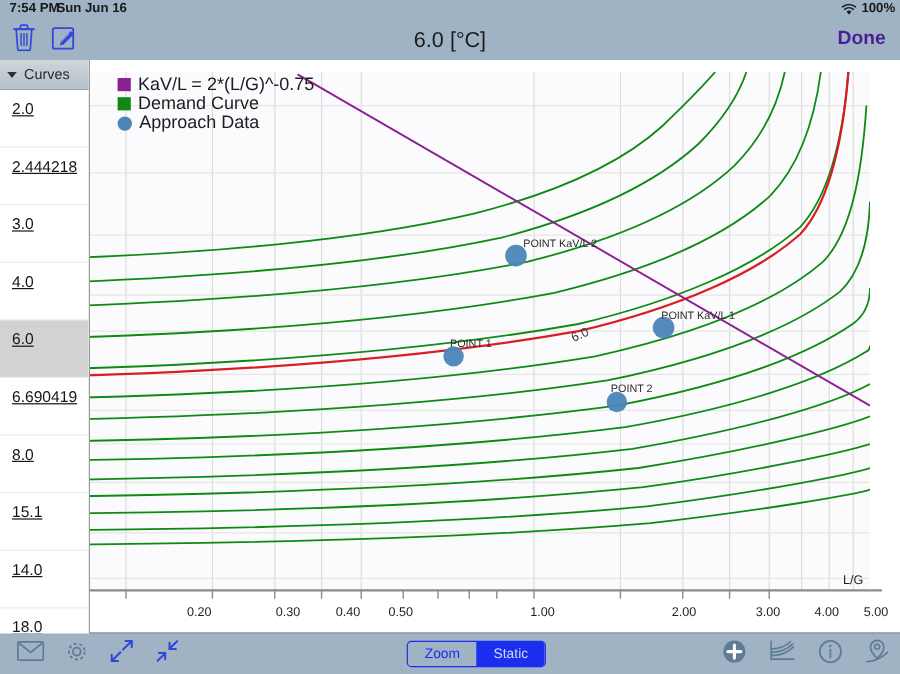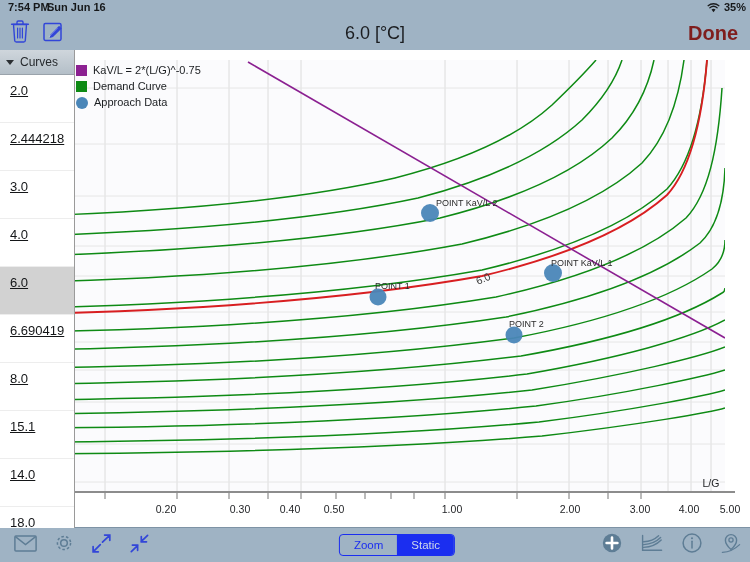--- a/index.html
+++ b/index.html
@@ -31,21 +31,21 @@
     background:#9FB3C4;border-bottom:1px solid #7e93a5;
   }
   .nav-title{
     position:absolute;left:0;top:0;width:750px;height:34px;
     display:flex;align-items:center;justify-content:center;
     font-size:18px;color:#1b1d20;
   }
   .nav-left{position:absolute;left:10px;top:3px;display:flex;gap:12px;align-items:center;}
   .nav-done{
     position:absolute;right:12px;top:0;height:34px;display:flex;align-items:center;
-    color:#7f1d1d;font-size:20px;font-weight:bold;cursor:pointer;
+    color:#4c1d95;font-size:16px;font-weight:bold;cursor:pointer;
   }
   .icon-btn{cursor:pointer;display:block;}
 
   
   .chartwrap{
     position:absolute;left:0;top:50px;width:750px;height:478px;
     background:#ffffff;overflow:hidden;
   }
   .chartwrap svg{display:block;}
 
@@ -67,21 +67,21 @@
   .sb-row{
     height:48px;line-height:32px;font-size:13px;color:#141618;
     padding-left:10px;border-bottom:1px solid #ededed;
     cursor:pointer;white-space:nowrap;box-sizing:border-box;text-decoration:underline;
   }
   .sb-row.sel{background:#d2d2d2;}
 
   
   .legend{
     position:absolute;left:76px;top:64px;z-index:4;
-    font-size:11px;color:#1a1d20;line-height:1;
+    font-size:15px;color:#1a1d20;line-height:1;padding-left:22px;
   }
   .lg-row{display:flex;align-items:center;gap:6px;height:13px;margin-bottom:3px;}
   .lg-sw{width:11px;height:11px;display:inline-block;}
   .lg-dot{width:12px;height:12px;border-radius:50%;display:inline-block;}
 
   
   .toolbar{
     position:absolute;left:0;bottom:0;width:750px;height:34px;
     background:#9FB3C4;border-top:1px solid #7e93a5;padding-left:44px;
   }
@@ -105,21 +105,21 @@
     <span class="sb-time">7:54 PM</span>
     <span class="sb-date">Sun Jun 16</span>
     <span class="sb-right">
       <span class="wifi">
         <svg width="13" height="10" viewBox="0 0 13 10">
           <path d="M6.5 9.2 L4.5 6.6 a3.2 3.2 0 0 1 4 0 Z" fill="#1b1d1f"></path>
           <path d="M2.9 4.8 a5.6 5.6 0 0 1 7.2 0" stroke="#1b1d1f" stroke-width="1.3" fill="none" stroke-linecap="round"></path>
           <path d="M1.1 2.7 a8.4 8.4 0 0 1 10.8 0" stroke="#1b1d1f" stroke-width="1.3" fill="none" stroke-linecap="round"></path>
         </svg>
       </span>
-      <span>35%</span>
+      <span>100%</span>
       <span class="batt">
           <i></i>
         </span>
     </span>
   </div>
 
   <div class="navbar">
     <div class="nav-left">
       <span class="icon-btn">
         <svg width="20" height="24" viewBox="0 0 20 24">

